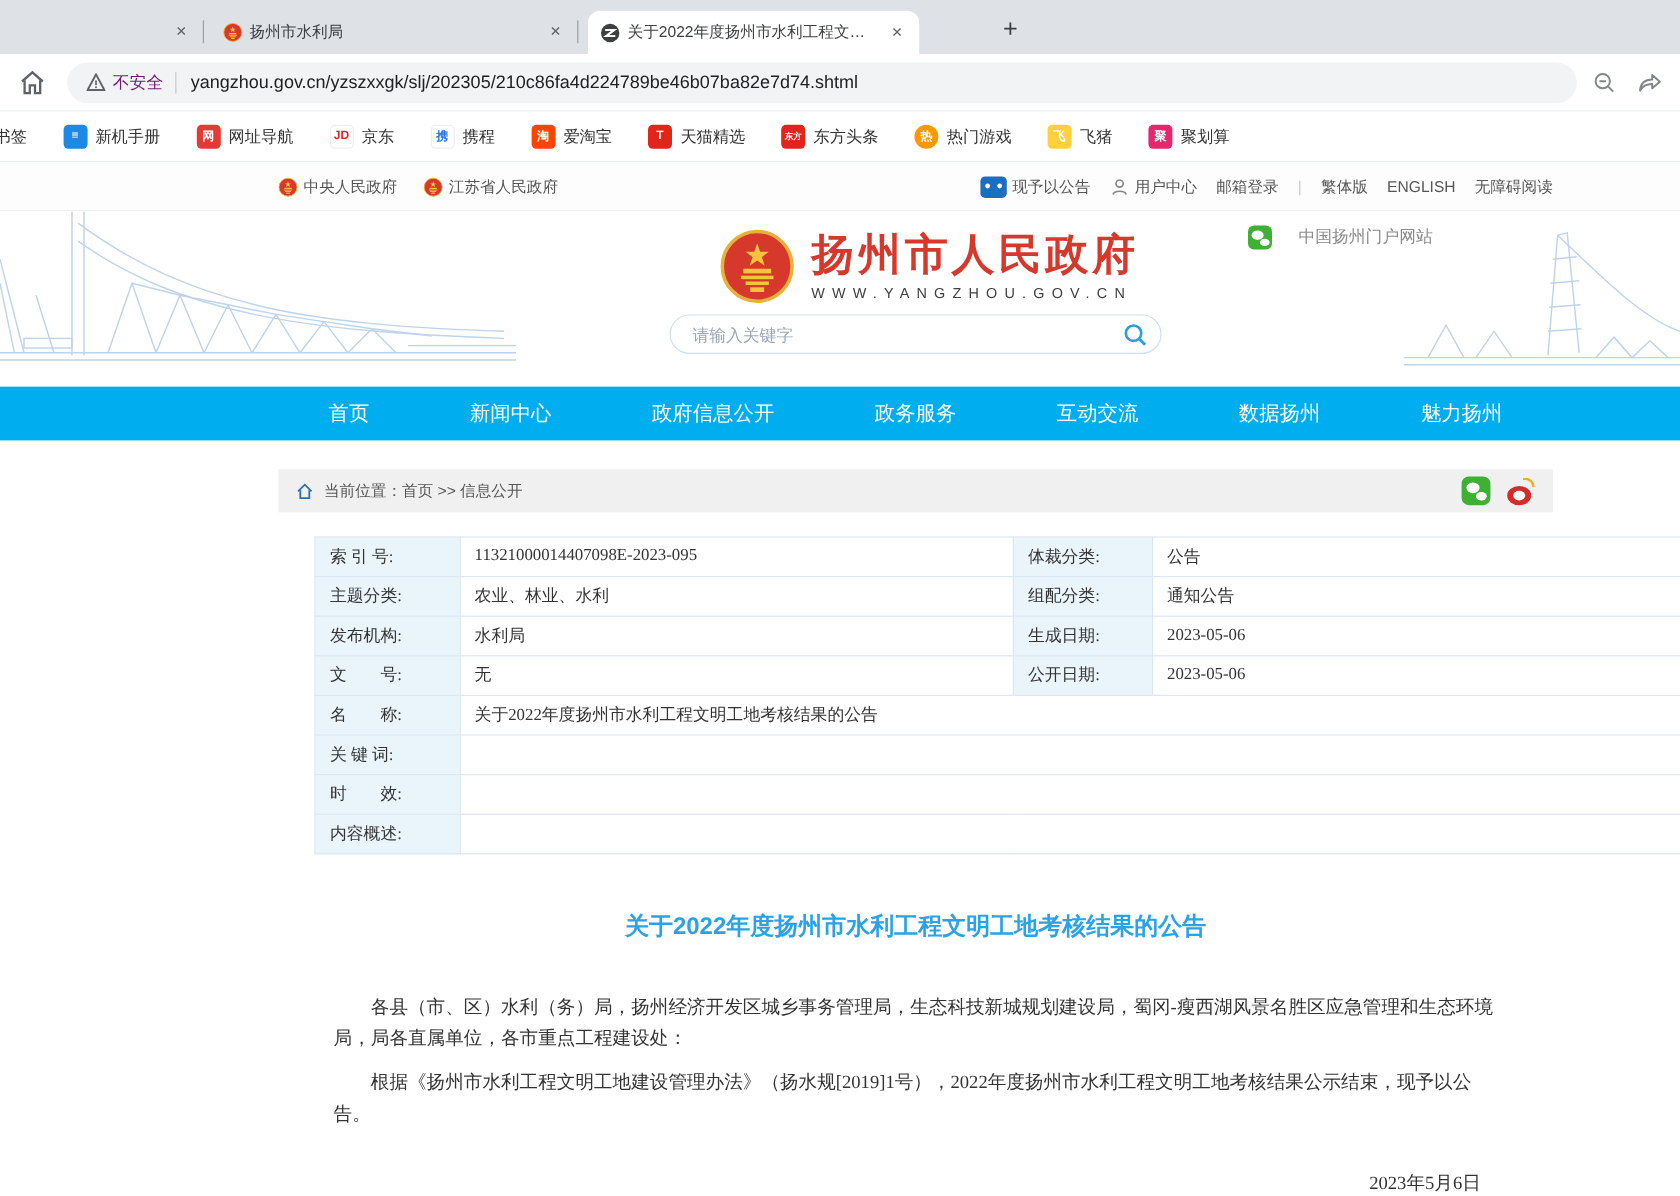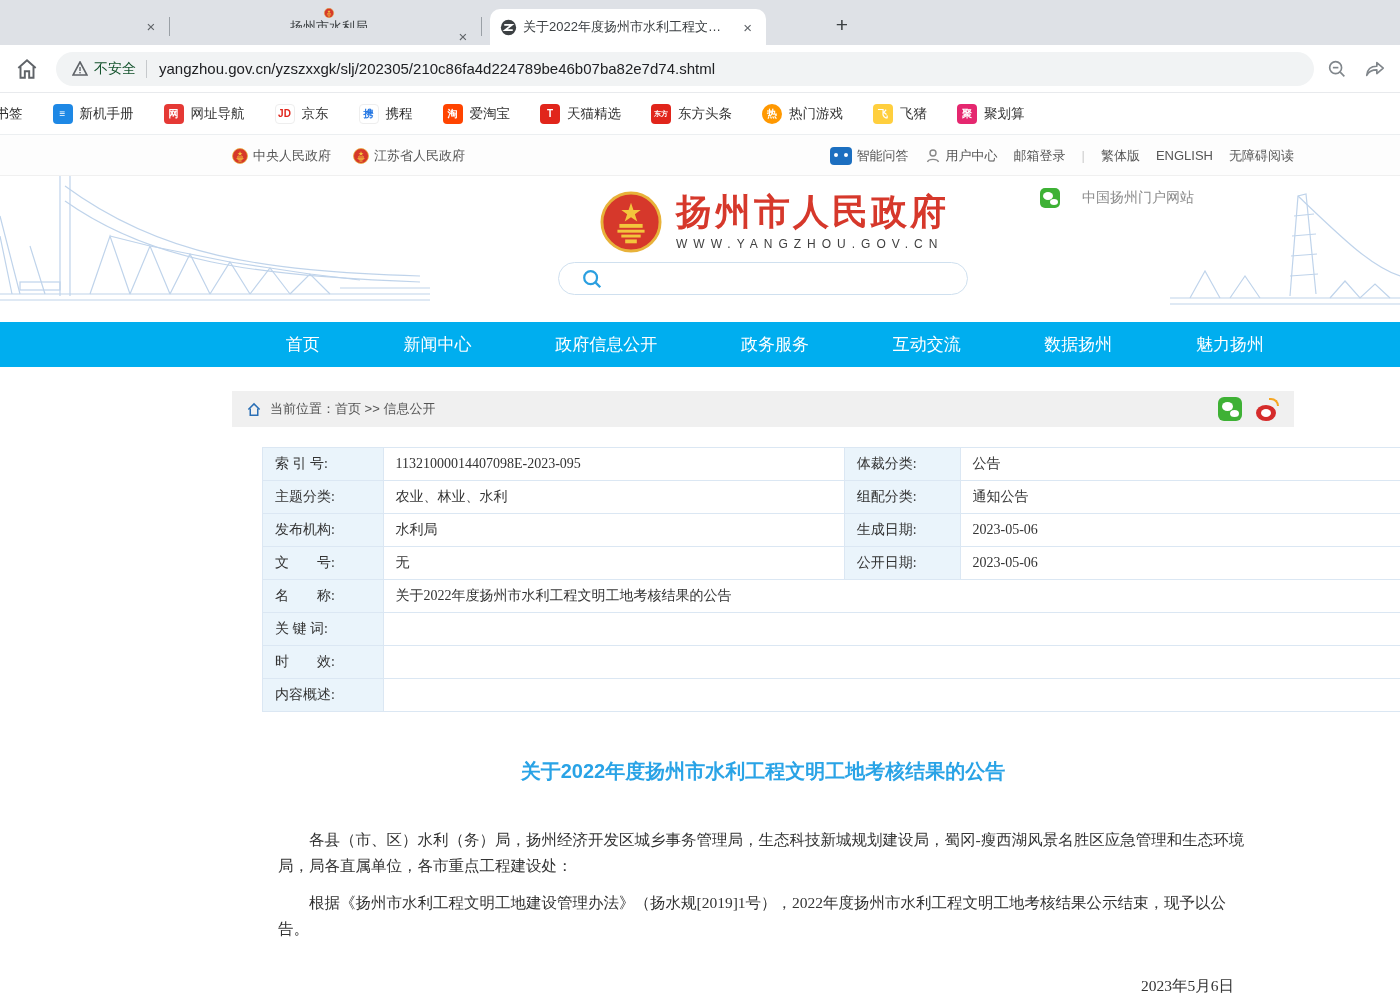--- a/index.html
+++ b/index.html
@@ -19,21 +19,21 @@
   .emb-mini { width:16px; height:18px; }
   .newtab-btn { position:absolute; left:828px; top:11px; width:28px; height:28px; border-radius:50%;
     display:flex; align-items:center; justify-content:center; font-size:21px; color:#3c4043; cursor:pointer; }
 
   .toolbar { height:48px; background:#fff; display:flex; align-items:center; padding:0 14px;
     border-bottom:1px solid #e8eaed; }
   .home-ic { width:26px; height:26px; color:#5f6368; margin-right:16px; }
   .urlbar { flex:1; height:34px; background:#f1f3f4; border-radius:17px; display:flex;
     align-items:center; padding:0 16px; font-size:15px; color:#202124; }
   .warn-ic { width:16px; height:16px; margin-right:6px; }
-  .notsecure { color:#14532d; font-size:14px; margin-right:10px; }
+  .notsecure { color:#701a75; font-size:14px; margin-right:10px; }
   .url-sep { width:1px; height:18px; background:#c6c9cc; margin-right:12px; }
   .toolbar-right { display:flex; align-items:center; gap:16px; margin-left:12px; color:#80868b; }
   .tb-ic { width:22px; height:22px; }
 
   .bookmarks { height:42px; background:#fff; display:flex; align-items:center; gap:30px;
     padding:0 0 0 0; border-bottom:1px solid #eceff1; font-size:13.5px; color:#333; overflow:hidden; }
   .bm { display:flex; align-items:center; gap:7px; cursor:pointer; white-space:nowrap; }
   .bm:first-child { margin-left:-18px; }
   .bm-ic { width:20px; height:20px; border-radius:4px; display:flex; align-items:center;
     justify-content:center; font-size:10px; font-weight:bold; color:#fff; flex:0 0 auto; }
@@ -81,21 +81,21 @@
   .wechat-ic:after { content:""; position:absolute; right:2px; bottom:3px; width:8px; height:6px;
     border-radius:50%; background:#fff; }
   .search-row { position:absolute; left:326px; top:86px; width:410px; height:33px;
     border:1px solid #cfe0ef; border-radius:17px; background:#fff; display:flex; align-items:center;
     padding:0 6px 0 18px; }
   .search-row input { flex:1; border:none; outline:none; font-size:14px; color:#333; background:transparent; }
   .search-row input::placeholder { color:#9aa7b5; }
   .search-btn { width:30px; height:30px; display:flex; align-items:center; justify-content:center;
     color:#2a9fe0; cursor:pointer; }
 
-  .nav { height:45px; background:#00aeef;padding-left:12px; }
+  .nav { height:45px; background:#00aeef; }
   .nav .col { height:45px; display:flex; align-items:center; justify-content:space-around; }
   .nav-item { color:#fff; font-size:17px; cursor:pointer; white-space:nowrap; }
 
   .crumb-space { height:24px; }
   .crumbbar { height:36px; background:#f0f0f0; display:flex; align-items:center; padding:0 14px;
     font-size:13px; color:#555; }
   .crumb-home-ic { width:16px; height:15px; color:#2a6fb5; margin-right:8px; }
   .crumb-icons { margin-left:auto; display:flex; align-items:center; gap:14px; }
   .share-wechat { width:24px; height:24px; border-radius:6px; background:#3eb135; position:relative; cursor:pointer; }
   .share-wechat:before { content:""; position:absolute; left:4px; top:5px; width:11px; height:9px; border-radius:50%; background:#fff; }
@@ -140,21 +140,21 @@
     </g>
   </defs>
 </svg>
 
 <div class="tabbar">
   <div class="tab" style="left:0;width:170px;">
     <span class="tab-title"></span>
     <span class="tab-close" style="margin-left:auto">×</span>
     <span class="sep"></span>
   </div>
-  <div class="tab" style="left:176px;width:306px;flex-direction:column;">
+  <div class="tab" style="left:176px;width:306px;">
     <svg class="emb-mini" viewBox="0 0 64 64">
         <use href="#emblem"></use>
       </svg>
     <span class="tab-title">扬州市水利局</span>
     <span class="tab-close" style="margin-left:auto">×</span>
     <span class="sep"></span>
   </div>
   <div class="tab active" style="left:490px;width:276px;">
     <svg class="favicon" viewBox="0 0 20 20">
       <circle cx="10" cy="10" r="9" fill="#3c4043"></circle>
@@ -249,21 +249,21 @@
     </div>
     <div class="ulink">
       <svg class="emb-mini" viewBox="0 0 64 64">
           <use href="#emblem"></use>
         </svg>
       <span>江苏省人民政府</span>
     </div>
     <div class="uright">
       <div class="ulink">
         <span class="robot-ic"></span>
-        <span>智能问答</span>
+        <span>现予以公告</span>
       </div>
       <div class="ulink">
         <svg class="person-ic" viewBox="0 0 16 16">
           <circle cx="8" cy="5" r="3" fill="none" stroke="currentColor" stroke-width="1.4"></circle>
           <path d="M2.5 14 C3.5 10.5 12.5 10.5 13.5 14" fill="none" stroke="currentColor" stroke-width="1.4"></path>
         </svg>
         <span>用户中心</span>
       </div>
       <div class="ulink">
         <span>邮箱登录</span>
@@ -316,20 +316,21 @@
       <div>
         <div class="logo-cn">扬州市人民政府</div>
         <div class="logo-en">WWW.YANGZHOU.GOV.CN</div>
       </div>
     </div>
     <div class="portal">
       <span class="wechat-ic"></span>
       <span>中国扬州门户网站</span>
     </div>
     <div class="search-row">
+      <input type="text" placeholder="请输入关键字" style="">
       <span class="search-btn">
         <svg width="22" height="22" viewBox="0 0 24 24">
           <circle cx="10.5" cy="10.5" r="7" fill="none" stroke="currentColor" stroke-width="2.4"></circle>
           <line x1="16" y1="16" x2="21" y2="21" stroke="currentColor" stroke-width="2.6"></line>
         </svg>
       </span>
     </div>
   </div>
 </div>
 

